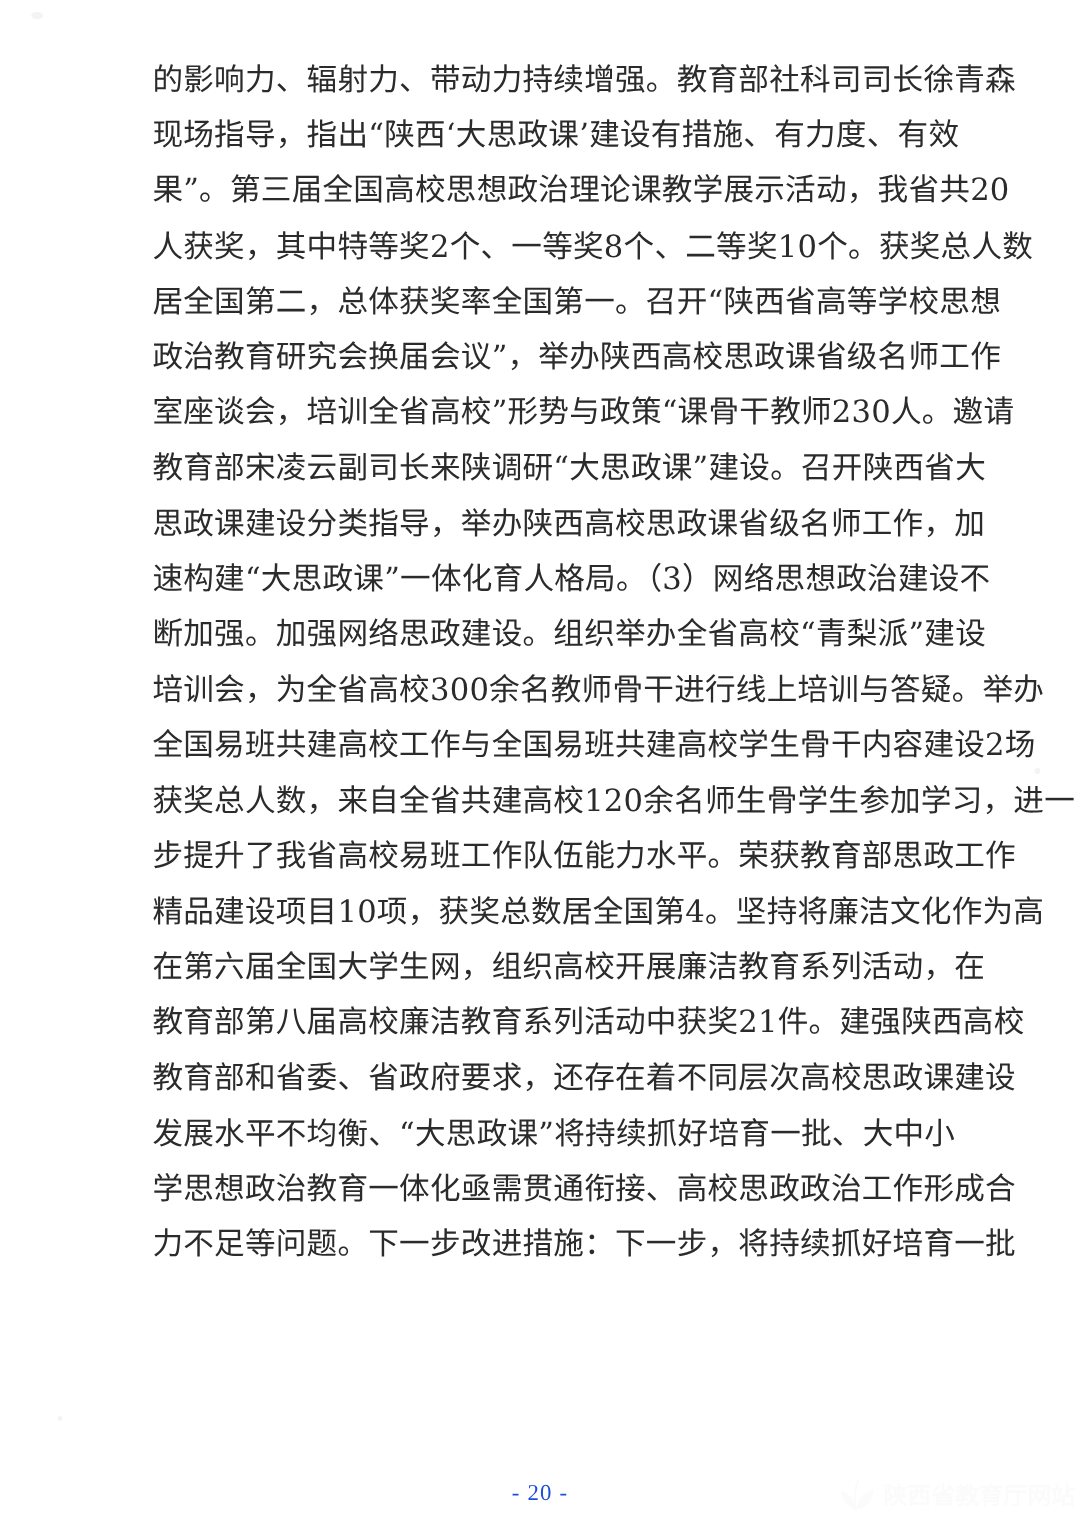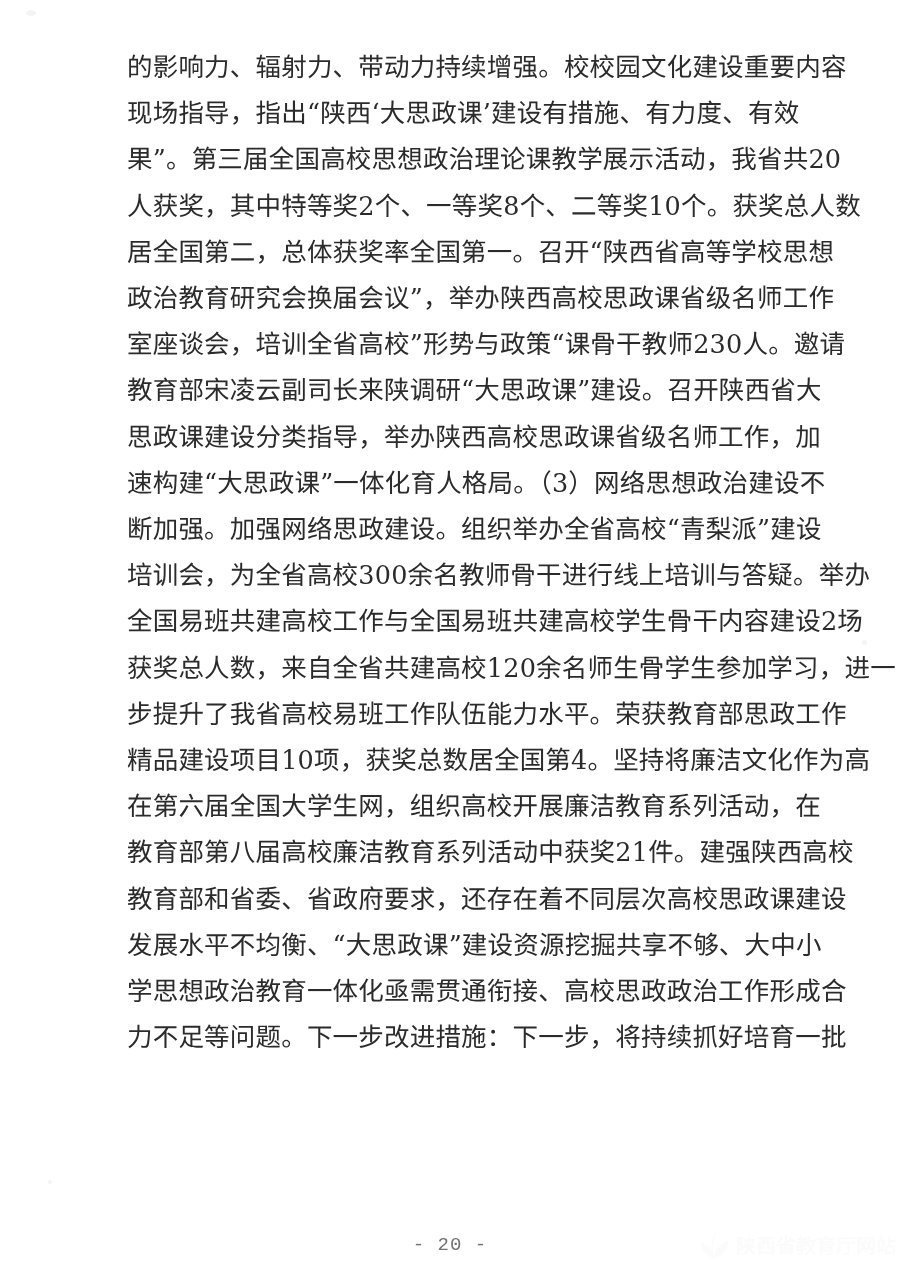--- a/index.html
+++ b/index.html
@@ -53,23 +53,23 @@
   
   .footer {
     position: absolute;
     left: 0;
     top: 1234px;
     width: 900px;
     text-align: center;
   }
   .page-number {
     display: inline-block;
-    font-family: Liberation Mono, monospace;
+    font-family: Liberation Serif, serif;
     font-size: 19px;
-    color: #737373;
+    color: #1d4ed8;
     letter-spacing: 1px;
   }
 
   
   .watermark {
     position: absolute;
     left: 697px;
     top: 1226px;
     width: 200px;
     height: 40px;
@@ -108,40 +108,40 @@
 </head>
 <body>
 
 <div class="page">
 
   <div class="scan-speck speck-a"></div>
   <div class="scan-speck speck-b"></div>
   <div class="scan-speck speck-c"></div>
 
   <div class="text-body" id="body-text">
-      <div class="doc-line justify">的影响力、辐射力、带动力持续增强。校校园文化建设重要内容</div>
+      <div class="doc-line justify">的影响力、辐射力、带动力持续增强。教育部社科司司长徐青森</div>
       <div class="doc-line justify">现场指导，指出“陕西‘大思政课’建设有措施、有力度、有效</div>
       <div class="doc-line justify">果”。第三届全国高校思想政治理论课教学展示活动，我省共20</div>
       <div class="doc-line justify">人获奖，其中特等奖2个、一等奖8个、二等奖10个。获奖总人数</div>
       <div class="doc-line justify">居全国第二，总体获奖率全国第一。召开“陕西省高等学校思想</div>
       <div class="doc-line justify">政治教育研究会换届会议”，举办陕西高校思政课省级名师工作</div>
       <div class="doc-line justify">室座谈会，培训全省高校”形势与政策“课骨干教师230人。邀请</div>
       <div class="doc-line justify">教育部宋凌云副司长来陕调研“大思政课”建设。召开陕西省大</div>
       <div class="doc-line justify">思政课建设分类指导，举办陕西高校思政课省级名师工作，加</div>
       <div class="doc-line justify">速构建“大思政课”一体化育人格局。（3）网络思想政治建设不</div>
       <div class="doc-line justify">断加强。加强网络思政建设。组织举办全省高校“青梨派”建设</div>
       <div class="doc-line justify">培训会，为全省高校300余名教师骨干进行线上培训与答疑。举办</div>
       <div class="doc-line justify">全国易班共建高校工作与全国易班共建高校学生骨干内容建设2场</div>
       <div class="doc-line justify">获奖总人数，来自全省共建高校120余名师生骨学生参加学习，进一</div>
       <div class="doc-line justify">步提升了我省高校易班工作队伍能力水平。荣获教育部思政工作</div>
       <div class="doc-line justify">精品建设项目10项，获奖总数居全国第4。坚持将廉洁文化作为高</div>
       <div class="doc-line justify">在第六届全国大学生网，组织高校开展廉洁教育系列活动，在</div>
       <div class="doc-line justify">教育部第八届高校廉洁教育系列活动中获奖21件。建强陕西高校</div>
       <div class="doc-line justify">教育部和省委、省政府要求，还存在着不同层次高校思政课建设</div>
-      <div class="doc-line justify">发展水平不均衡、“大思政课”建设资源挖掘共享不够、大中小</div>
+      <div class="doc-line justify">发展水平不均衡、“大思政课”将持续抓好培育一批、大中小</div>
       <div class="doc-line justify">学思想政治教育一体化亟需贯通衔接、高校思政政治工作形成合</div>
       <div class="doc-line last">力不足等问题。下一步改进措施：下一步，将持续抓好培育一批</div>
     </div>
 
   <div class="footer">
     <span class="page-number">- 20 -</span>
   </div>
 
   <div class="watermark">
     <svg class="watermark-logo" viewBox="0 0 34 30" aria-hidden="true">

